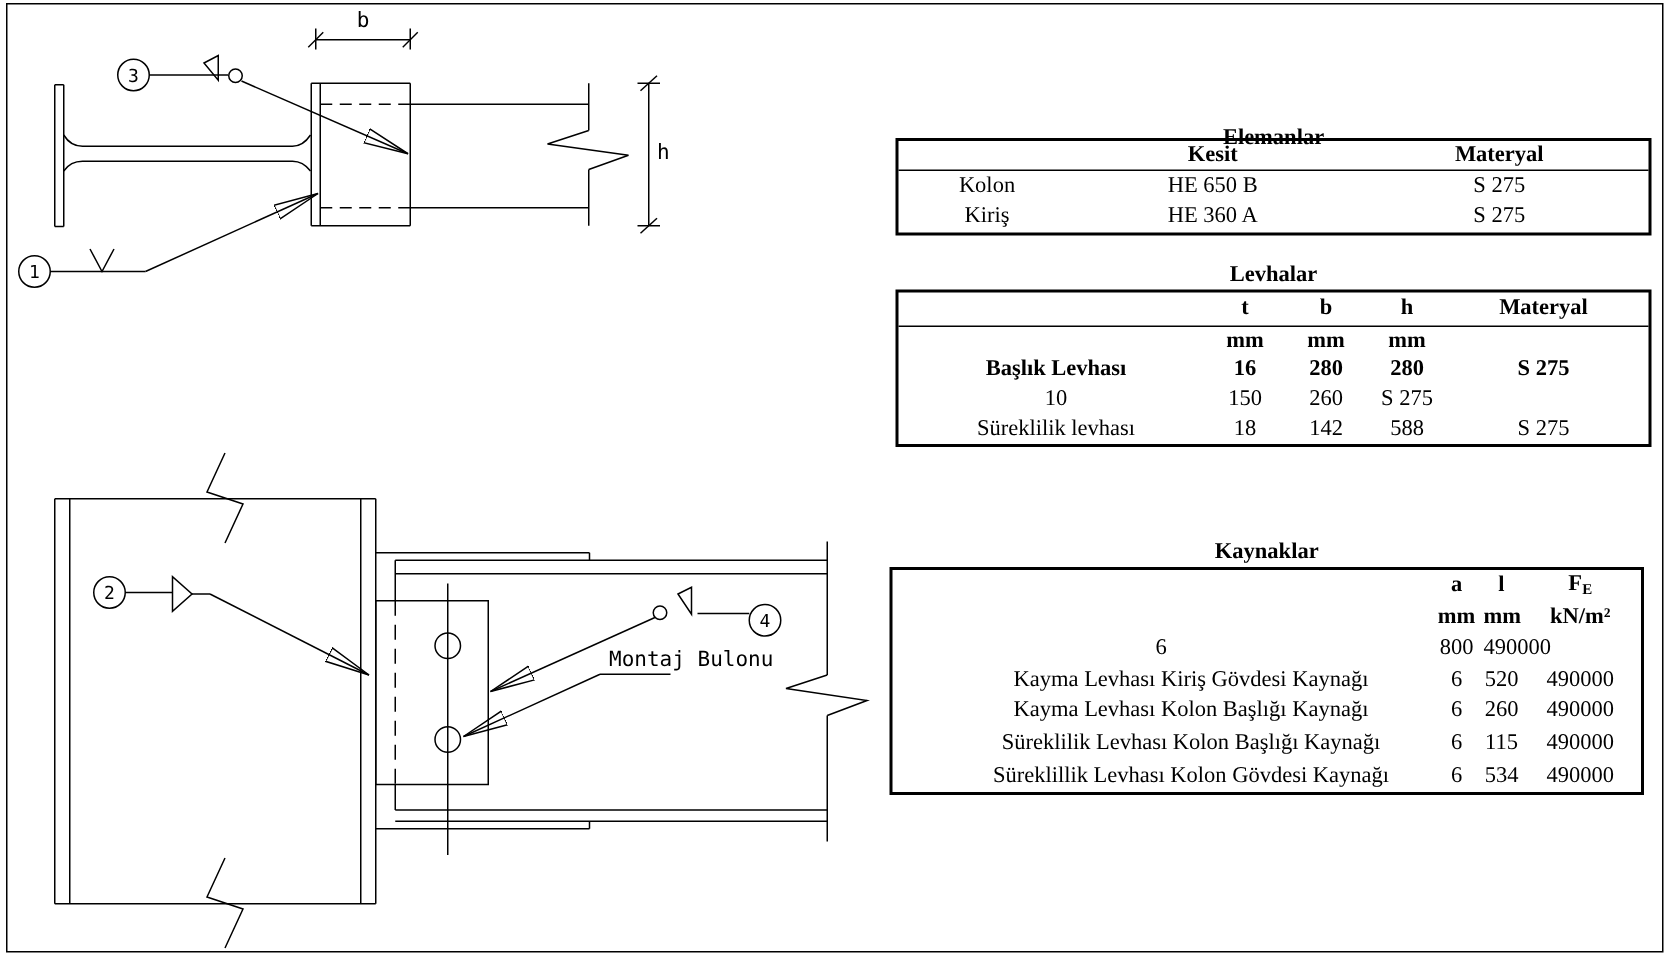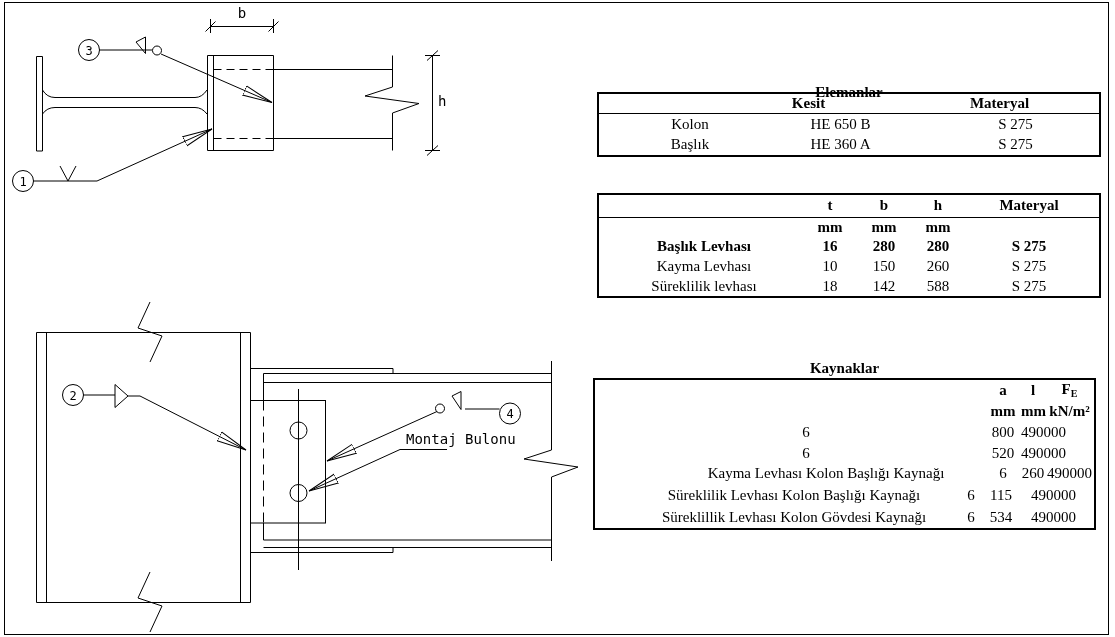--- a/index.html
+++ b/index.html
@@ -13,21 +13,21 @@
   .tbl{position:absolute;font-size:15px;line-height:1;}
   .tbl-title{position:absolute;text-align:center;font-weight:bold;font-size:15px;}
   .box{position:absolute;border:2px solid #000;box-sizing:border-box;display:flex;flex-direction:column;}
   .row{display:grid;align-items:center;text-align:center;}
   .hdr{font-weight:bold;}
   .rule{border-bottom:1px solid #000;}
   .t1 .row{grid-template-columns:118px 183px 1fr;}
   .t2 .row{grid-template-columns:210px 42px 66px 42px 1fr;}
   .t3 .row{grid-template-columns:358px 36px 24px 1fr;}
   .t3 .row .c0{padding-left:40px;}
-  .h20{height:20px;} .h21{height:21px;margin-left:32px;} .h22{height:22px;} .h19{height:19px;font-weight:bold;}
+  .h20{height:20px;} .h21{height:21px;} .h22{height:22px;} .h19{height:19px;font-weight:bold;}
   sub.fe{font-size:10px;font-weight:bold;vertical-align:-3px;}
 </style>
 </head>
 <body>
 
 <div class="canvas">
 
 <svg width="1115" height="637" viewBox="0 0 1115 637">
   <defs>
     <marker id="arr" markerUnits="userSpaceOnUse" markerWidth="32" markerHeight="12" refX="30" refY="6" orient="auto">
@@ -174,26 +174,27 @@
     <span class="c0"></span>
     <span>Kesit</span>
     <span>Materyal</span>
   </div>
   <div class="row h21">
     <span>Kolon</span>
     <span>HE 650 B</span>
     <span>S 275</span>
   </div>
   <div class="row h21">
-    <span>Başlık</span>
+    <span>Kiriş</span>
     <span>HE 360 A</span>
     <span>S 275</span>
   </div>
 </div>
 
+<div class="tbl-title" style="left:597px;top:175px;width:504px;">Levhalar</div>
 <div class="tbl t2 box" style="left:597px;top:193px;width:504px;height:105px;">
   <div class="row hdr rule h22">
     <span></span>
     <span>t</span>
     <span>b</span>
     <span>h</span>
     <span>Materyal</span>
   </div>
   <div class="row hdr h20">
     <span></span>
@@ -203,21 +204,20 @@
     <span></span>
   </div>
   <div class="row h19">
     <span>Başlık Levhası</span>
     <span>16</span>
     <span>280</span>
     <span>280</span>
     <span>S 275</span>
   </div>
   <div class="row h20">
-    <span>Kayma Levhası</span>
     <span>10</span>
     <span>150</span>
     <span>260</span>
     <span>S 275</span>
   </div>
   <div class="row h20">
     <span>Süreklilik levhası</span>
     <span>18</span>
     <span>142</span>
     <span>588</span>
@@ -238,20 +238,21 @@
     <span>mm</span>
     <span>mm</span>
     <span>kN/m²</span>
   </div>
   <div class="row h21">
     <span>6</span>
     <span>800</span>
     <span>490000</span>
   </div>
   <div class="row h21">
+    <span class="c0">Kayma Levhası Kiriş Gövdesi Kaynağı</span>
     <span>6</span>
     <span>520</span>
     <span>490000</span>
   </div>
   <div class="row h21">
     <span class="c0">Kayma Levhası Kolon Başlığı Kaynağı</span>
     <span>6</span>
     <span>260</span>
     <span>490000</span>
   </div>

